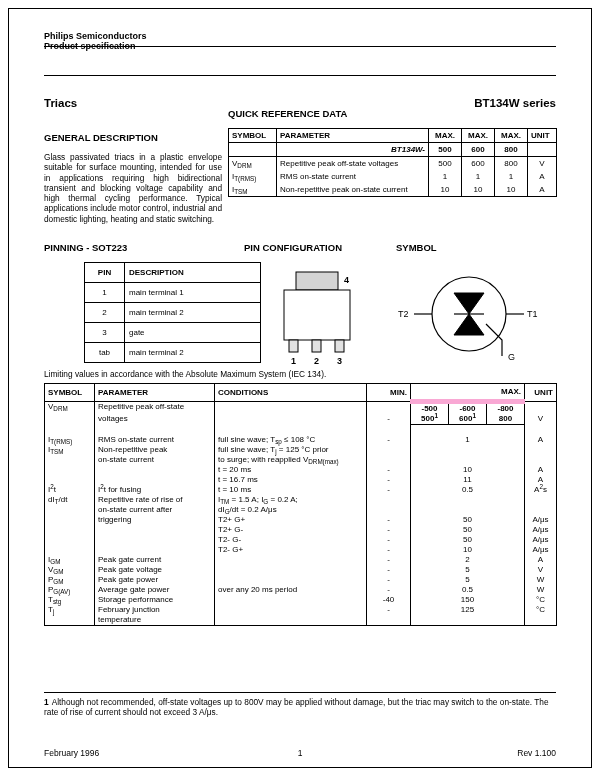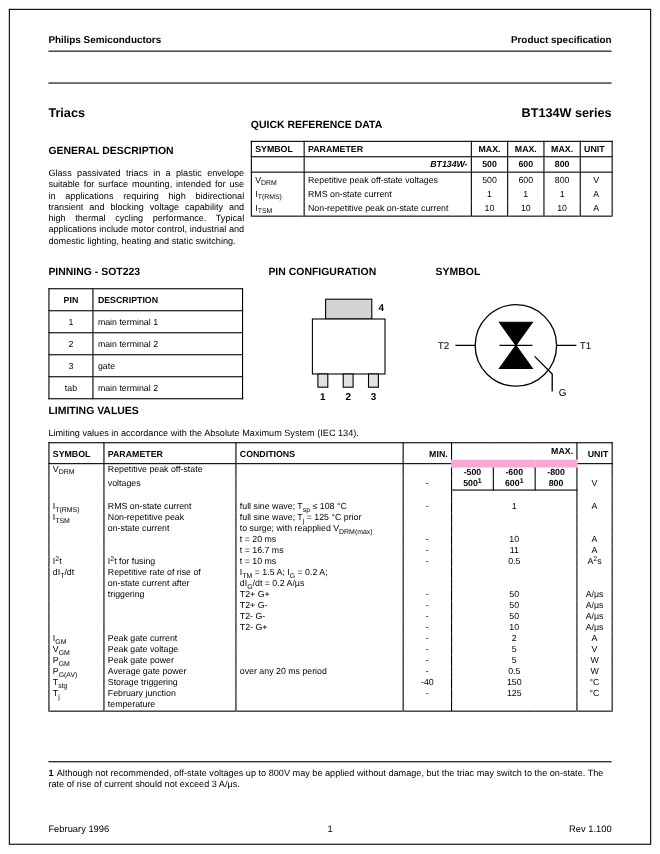--- a/index.html
+++ b/index.html
@@ -1,20 +1,20 @@
 <!DOCTYPE html>
 <html><head>
 <meta charset="utf-8">
 <style>
   html,body{margin:0;padding:0;}
   body{width:600px;height:776px;position:relative;background:#fff;color:#000;
        font-family:"Liberation Sans",sans-serif;overflow:hidden;}
   .frame{position:absolute;left:8px;top:8px;right:8px;bottom:8px;border:1.5px solid #000;}
-  .hdr1{position:absolute;left:44px;right:44px;top:31px;display:flex;justify-content:space-between;
-        font-size:9px;font-weight:bold;}
+  .hdr1{position:absolute;left:44px;right:44px;top:31px;display:flex;justify-content:center;
+        font-size:9px;font-weight:bold;flex-direction:column;}
   .rule{position:absolute;left:44px;right:44px;border-top:1.6px solid #000;height:0;}
   .rule1{top:46px;}
   .rule2{top:75px;}
   .hdr2{position:absolute;left:44px;right:44px;top:55px;display:flex;justify-content:space-between;
         font-size:11.5px;font-weight:bold;margin-top:42px;}
   h2{font-size:9.5px;font-weight:bold;margin:0 0 9px 0;}
   .sec{position:absolute;}
   .sec-general{left:44px;top:108px;width:178px;margin-top:24px;}
   .sec-general p{font-size:8.3px;line-height:10.3px;text-align:justify;margin:0;}
   .sec-quickref{left:228px;top:108px;width:328px;}
@@ -30,34 +30,34 @@
 
   .qr-table{width:328px;table-layout:fixed;font-size:8px;border:1.4px solid #000;}
   .qr-table th,.qr-table td{padding:2px 3px;vertical-align:top;text-align:left;font-weight:normal;}
   .qr-table thead th,.qr-table thead td{border:1px solid #000;}
   .qr-table thead th{font-weight:bold;}
   .qr-table tbody td{border-left:1px solid #000;border-right:1px solid #000;}
   .qr-table .c{text-align:center;}
   .qr-table .r{text-align:right;font-style:italic;}
   .qr-table .b{font-weight:bold;}
 
-  .pin-table{width:176px;table-layout:fixed;font-size:8px;border:1.4px solid #000;}
+  .pin-table{width:176px;table-layout:fixed;font-size:8px;border:1.4px solid #000;margin-left:40px;}
   .pin-table th,.pin-table td{border:1px solid #000;padding:5px 4px;text-align:left;vertical-align:middle;}
   .pin-table th{font-weight:bold;}
   .pin-table .c-pin{text-align:center;}
 
   .lim-table{width:512px;table-layout:fixed;font-size:8px;border:1.4px solid #000;}
   .lim-table th{border:1px solid #000;font-weight:bold;text-align:left;padding:3px;}
   .lim-table th.c{text-align:right;margin-top:44px;}
   .lim-table tbody td{border-left:1px solid #000;border-right:1px solid #000;padding:0 3px;
         height:10px;line-height:10px;vertical-align:top;white-space:nowrap;overflow:visible;}
   .lim-table td.c-min,.lim-table td.c-max,.lim-table td.c-sub,.lim-table td.c-unit{text-align:center;}
   .lim-table td.ra{text-align:left;}
   .lim-table td.c-sub{font-weight:bold;}
-  .lim-table td.box-top{border-top:7px solid #f9a8d4;margin-top:12px;}
+  .lim-table td.box-top{border-top:5px solid #f9a8d4;margin-top:12px;}
   .lim-table td.box-bottom{border-bottom:1px solid #000;}
 
   .pkg{width:150px;height:102px;margin-top:4px;}
   .pkg rect{fill:#fff;stroke:#000;stroke-width:1;}
   .pkg .tab{fill:#d4d4d4;}
   .pkg .lead{fill:#e2e2e2;}
   .pkg text{font-size:9px;font-weight:bold;}
   .triac{width:160px;height:106px;margin-top:4px;}
   .triac circle{fill:none;stroke:#000;stroke-width:1.2;}
   .triac line{stroke:#000;stroke-width:1.2;}
@@ -211,21 +211,20 @@
     <text x="131" y="51">T1</text>
     <polygon class="fillshape" points="58,27 88,27 73,48"></polygon>
     <polygon class="fillshape" points="58,69 88,69 73,48"></polygon>
     <line x1="58" y1="48" x2="88" y2="48"></line>
     <path d="M90,58 L106,74 L106,90"></path>
     <text x="112" y="94">G</text>
   </svg>
 </div>
 
 <div class="sec sec-limiting">
-  <h2>LIMITING VALUES</h2>
   <p class="intro">Limiting values in accordance with the Absolute Maximum System (IEC 134).</p>
   <table class="lim-table">
     <colgroup>
       <col style="width:50px">
         <col style="width:120px">
         <col style="width:152px">
         <col style="width:44px">
       <col style="width:38px">
         <col style="width:38px">
         <col style="width:38px">
@@ -393,21 +392,21 @@
         <tr>
           <td class="c-symn">P<sub>G(AV)</sub></td>
           <td class="c-parn">Average gate power</td>
           <td class="c-cond">over any 20 ms period</td>
           <td class="c-min">-</td>
           <td class="c-max" colspan="3">0.5</td>
           <td class="c-unit">W</td>
         </tr>
         <tr>
           <td class="c-symn">T<sub>stg</sub></td>
-          <td class="c-parn">Storage triggering</td>
+          <td class="c-parn">Storage performance</td>
           <td class="c-cond"></td>
           <td class="c-min">-40</td>
           <td class="c-max" colspan="3">150</td>
           <td class="c-unit">°C</td>
         </tr>
         <tr>
           <td class="c-symn">T<sub>j</sub></td>
           <td class="c-parn">February junction</td>
           <td class="c-cond"></td>
           <td class="c-min">-</td>

